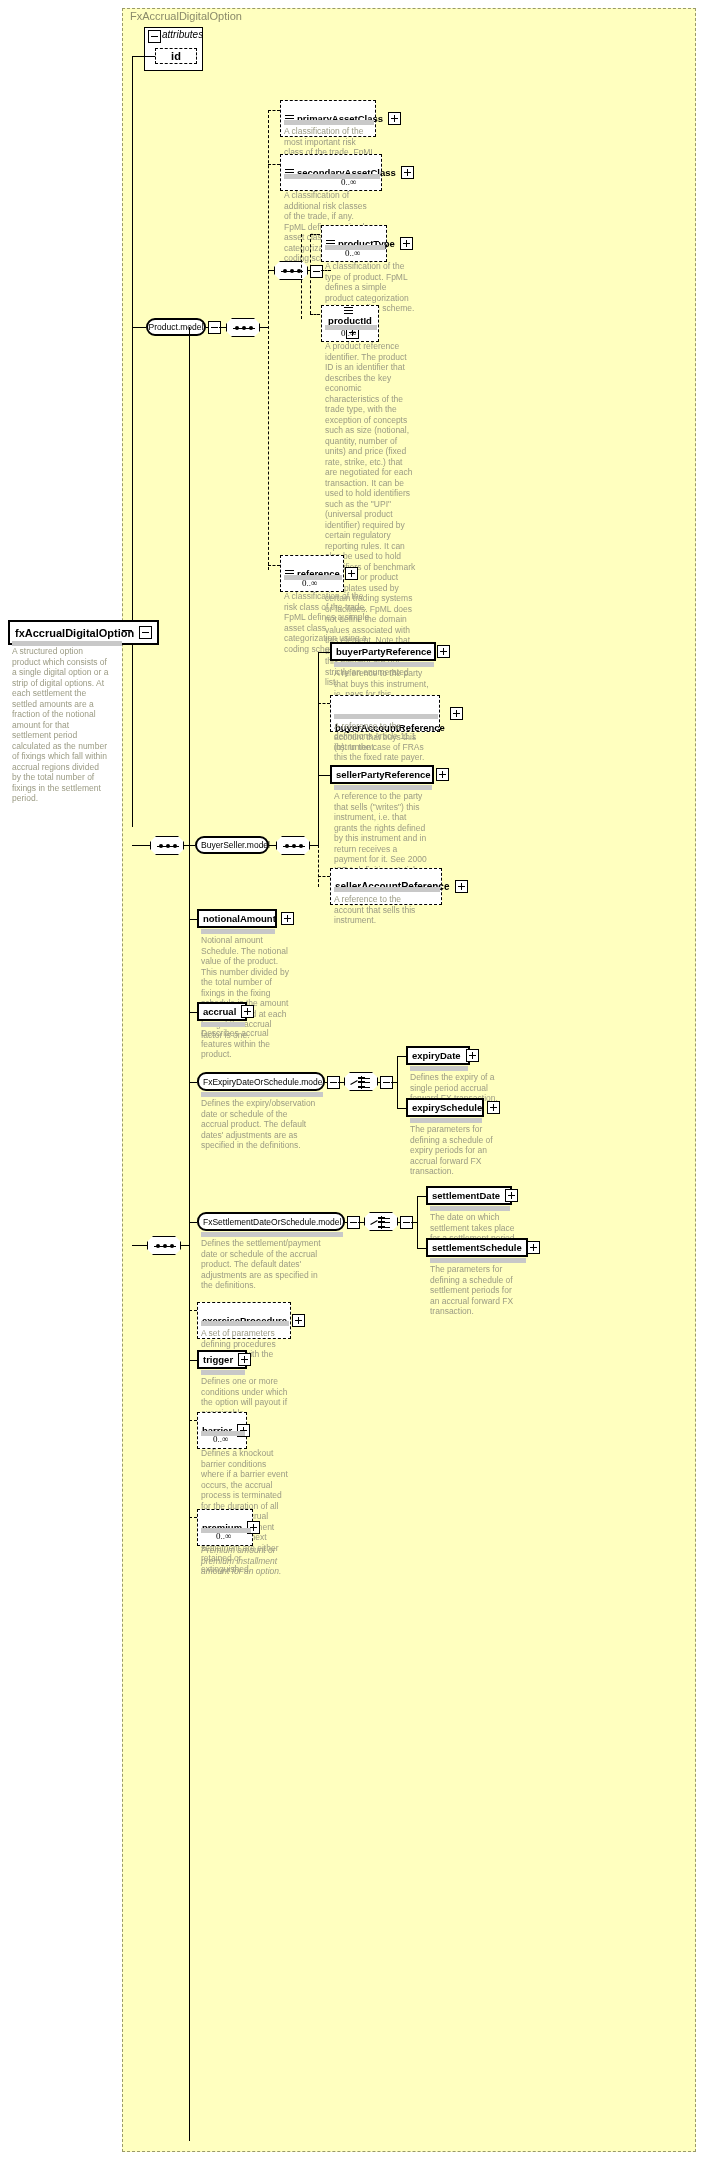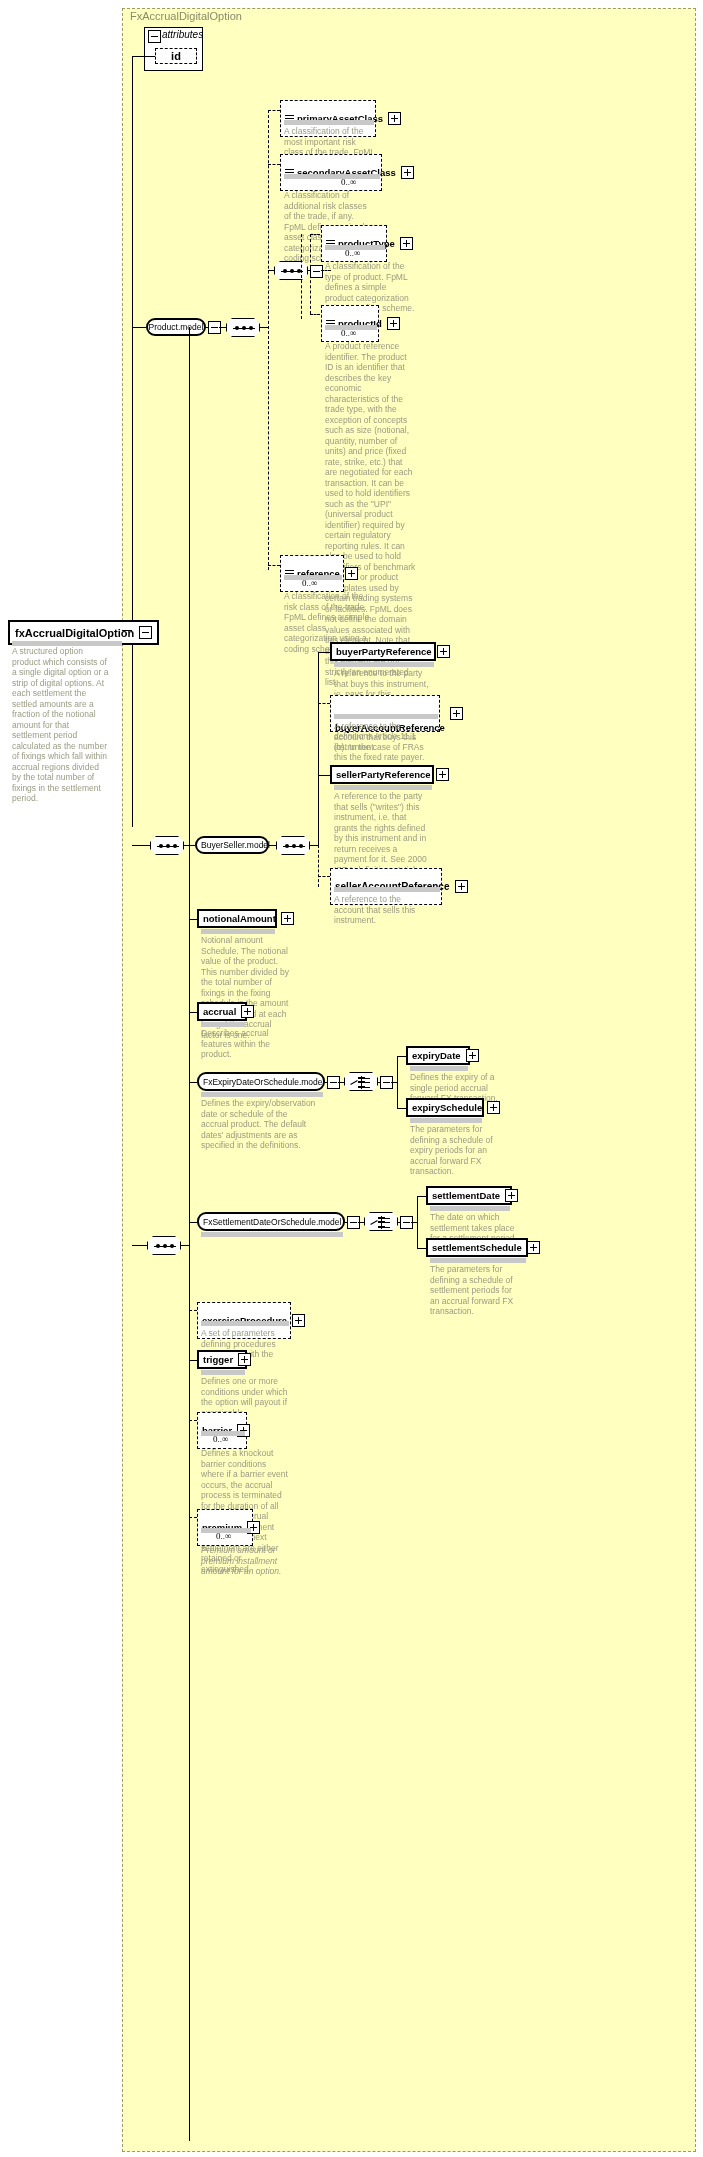--- a/index.html
+++ b/index.html
@@ -185,21 +185,21 @@
       </span>
     <span class="lbl" style="font-size:9.5px;">productType</span>
     <span class="plus"></span>
   </div>
   <div class="underbar" style="left:325px;top:245px;width:60px;"></div>
   <div class="card" style="left:345px;top:248px;">0..∞</div>
   <div class="doc" style="left:325px;top:261px;width:92px;">A classification of the type of product. FpML defines a simple product categorization using a coding scheme.</div>
 
   <div class="dln h" style="left:310px;top:314px;width:10px;"></div>
   <div class="nshadow" style="left:325px;top:309px;width:56px;height:17px;"></div>
-  <div class="node opt" style="left:321px;top:305px;width:58px;">
+  <div class="node opt" style="left:321px;top:305px;width:58px;flex-direction:column;">
     <span class="seqicon">
         <i></i>
         <i></i>
         <i></i>
       </span>
     <span class="lbl" style="font-size:9.5px;">productId</span>
     <span class="plus"></span>
   </div>
   <div class="underbar" style="left:325px;top:325px;width:52px;"></div>
   <div class="card" style="left:341px;top:328px;">0..∞</div>
@@ -358,20 +358,21 @@
   <div class="doc" style="left:410px;top:1124px;width:88px;">The parameters for defining a schedule of expiry periods for an accrual forward FX transaction.</div>
 
   <div class="ln h" style="left:189px;top:1222px;width:8px;"></div>
   <div class="nshadow" style="left:201px;top:1216px;width:146px;height:17px;"></div>
   <div class="node model" style="left:197px;top:1212px;width:148px;border-radius:9px;justify-content:flex-start;">
     <span class="lbl" style="font-size:8.5px;">FxSettlementDateOrSchedule.model</span>
   </div>
   <div class="sqbtn" style="left:347px;top:1216px;"></div>
   <div class="ln h" style="left:345px;top:1222px;width:2px;"></div>
   <div class="underbar" style="left:201px;top:1232px;width:142px;"></div>
+  <div class="doc" style="left:201px;top:1238px;width:125px;">Defines the settlement/payment date or schedule of the accrual product. The default dates' adjustments are as specified in the definitions.</div>
 
   <div class="ln h" style="left:358px;top:1222px;width:6px;"></div>
   <div class="nshadow" style="left:367px;top:1216px;width:33px;height:17px;"></div>
   <div class="choice" style="left:364px;top:1212px;">
     <div class="sw"></div>
       <div class="bar"></div>
     <div class="b b1"></div>
       <div class="b b2"></div>
       <div class="b b3"></div>
     <div class="t t1"></div>

